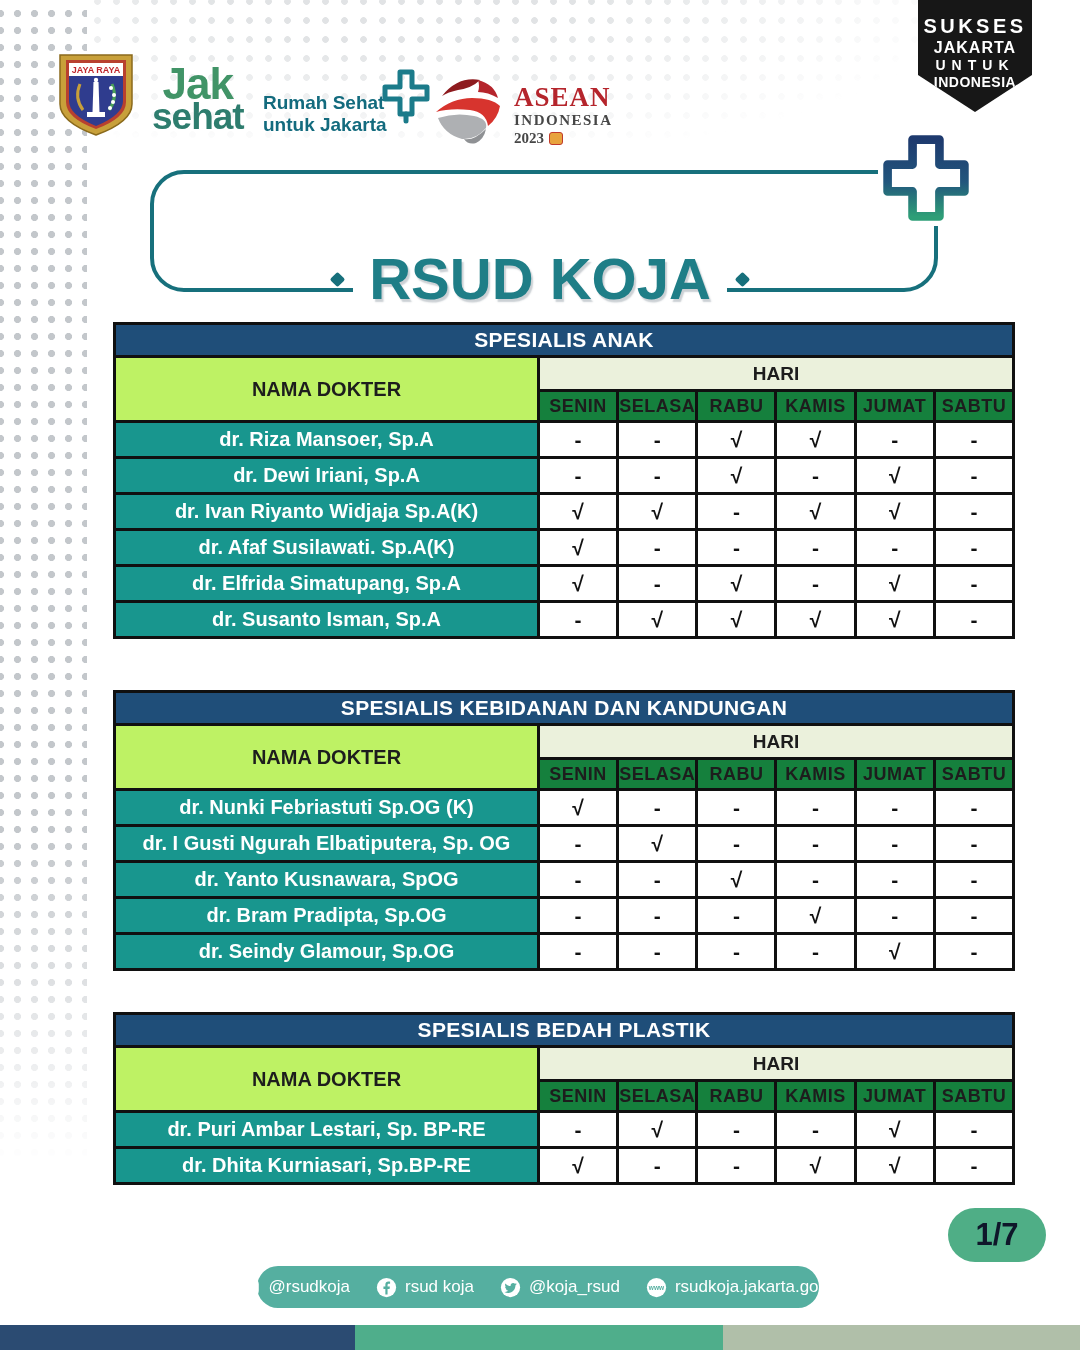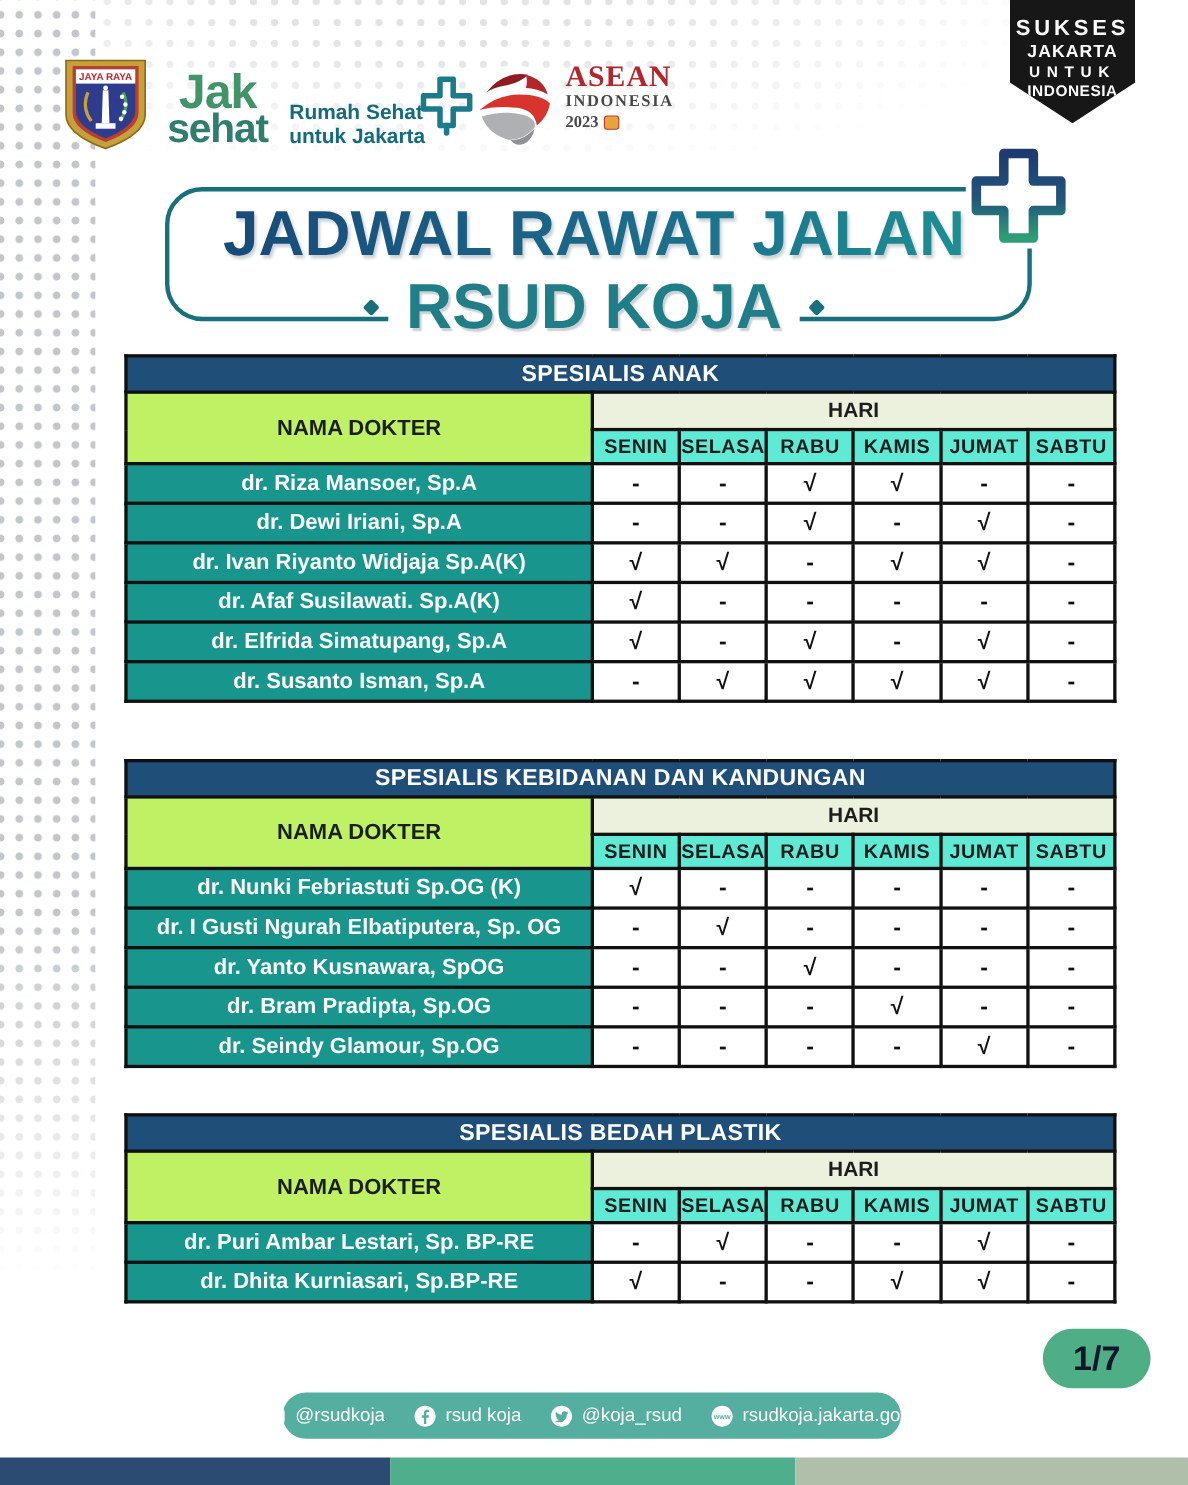--- a/index.html
+++ b/index.html
@@ -20,21 +20,21 @@
     -webkit-mask-image:radial-gradient(ellipse at 38% 0%,#000 25%,transparent 78%);
             mask-image:radial-gradient(ellipse at 38% 0%,#000 25%,transparent 78%); }
 
   
   .crest { position:absolute; left:56px; top:52px; }
   .jaksehat { position:absolute; left:152px; top:66px; text-align:center; line-height:.82; }
   .jaksehat .l1 { display:block; color:#419467; font-size:44px; font-weight:bold; letter-spacing:-1px; }
   .jaksehat .l2 { display:block; color:#2E7D6E; font-size:37px; font-weight:bold; letter-spacing:-1px; }
   .tagline { position:absolute; left:263px; top:92px; color:#136B7E; font-size:19px; font-weight:bold; line-height:1.15; }
   .mini-cross { position:absolute; left:381px; top:68px; }
-  .asean { position:absolute; left:428px; top:56px; display:flex; align-items:flex-start; }
+  .asean { position:absolute; left:428px; top:68px; display:flex; align-items:flex-end; }
   .asean-text { margin-left:6px; font-family:"Liberation Serif", serif; }
   .asean-text .a1 { display:block; color:#B5252C; font-size:27px; font-weight:bold; letter-spacing:1px; line-height:1; }
   .asean-text .a2 { display:block; color:#474747; font-size:15px; letter-spacing:1.5px; line-height:1.25; font-weight:bold; }
   .asean-text .a3 { display:flex; align-items:center; gap:5px; color:#474747; font-size:15px; font-weight:bold; line-height:1.25; }
   .asean-emblem { display:inline-block; width:14px; height:13px; border-radius:3px; background:#E8A33D; border:1.5px solid #C03A2B; }
 
   .pennant { position:absolute; left:918px; top:0; width:114px; height:112px; background:#171717;
     clip-path:polygon(0 0,100% 0,100% 67%,50% 100%,0 67%);
     display:flex; flex-direction:column; align-items:center; padding-top:15px; }
   .pennant span { color:#fff; font-weight:bold; line-height:1.18; white-space:nowrap; }
@@ -60,21 +60,21 @@
 
   
   .tbl-wrap { position:absolute; left:88px; width:902px;padding-left:25px; }
   .t1 { top:322px; } .t2 { top:690px; } .t3 { top:1012px; }
   table.sched { border-collapse:collapse; width:902px; table-layout:fixed; }
   .sched th, .sched td { border:3px solid #101010; text-align:center; vertical-align:middle; }
   .col-name { width:424px; }
   .sec th { background:#1F4E79; color:#ffffff; font-size:21px; font-weight:bold; height:33px; letter-spacing:.3px; }
   .namehead { background:#bef264; color:#1d1d1d; font-size:20px; font-weight:bold; }
   .harihead { background:#EBF1DC; color:#1d1d1d; font-size:19px; font-weight:bold; height:34px; }
-  .dayhead { background:#5eead4; color:#1d1d1d; font-size:18px; font-weight:bold; height:31px; letter-spacing:.5px; }
+  .dayhead { background:#15803d; color:#1d1d1d; font-size:18px; font-weight:bold; height:31px; letter-spacing:.5px; }
   .name-cell { background:#18968E; color:#ffffff; font-size:20px; font-weight:bold; height:36px; }
   .day-cell { background:#ffffff; color:#111111; font-size:21px; font-weight:bold; }
 
   
   .page-pill { position:absolute; left:948px; top:1208px; width:98px; height:54px; border-radius:27px;
     background:#4FAE86; color:#0f172a; font-size:31px; font-weight:bold;
     display:flex; align-items:center; justify-content:center; }
   .social-bar { position:absolute; left:257px; top:1266px; width:562px; height:42px; border-radius:21px;
     background:#55AFA0; display:flex; align-items:center; justify-content:center; padding:0 18px; }
   .social-item { display:flex; align-items:center; gap:8px; color:#ffffff; font-size:17px; white-space:nowrap; }
@@ -144,21 +144,20 @@
   </div>
 
   <div class="pennant">
     <span class="p0">SUKSES</span>
     <span class="p1">JAKARTA</span>
     <span class="p2">UNTUK</span>
     <span class="p3">INDONESIA</span>
   </div>
 
   <div class="title-box"></div>
-  <div class="title-line1">JADWAL RAWAT JALAN</div>
   <div class="title-line2">
     <span class="wrap">
       <span class="diamond"></span>
       <span class="txt">RSUD KOJA</span>
       <span class="diamond"></span>
     </span>
   </div>
   <svg class="title-plus" width="96" height="96" viewBox="0 0 100 100">
     <defs>
       <linearGradient id="crossgrad" x1="0" y1="0" x2="0" y2="1">

